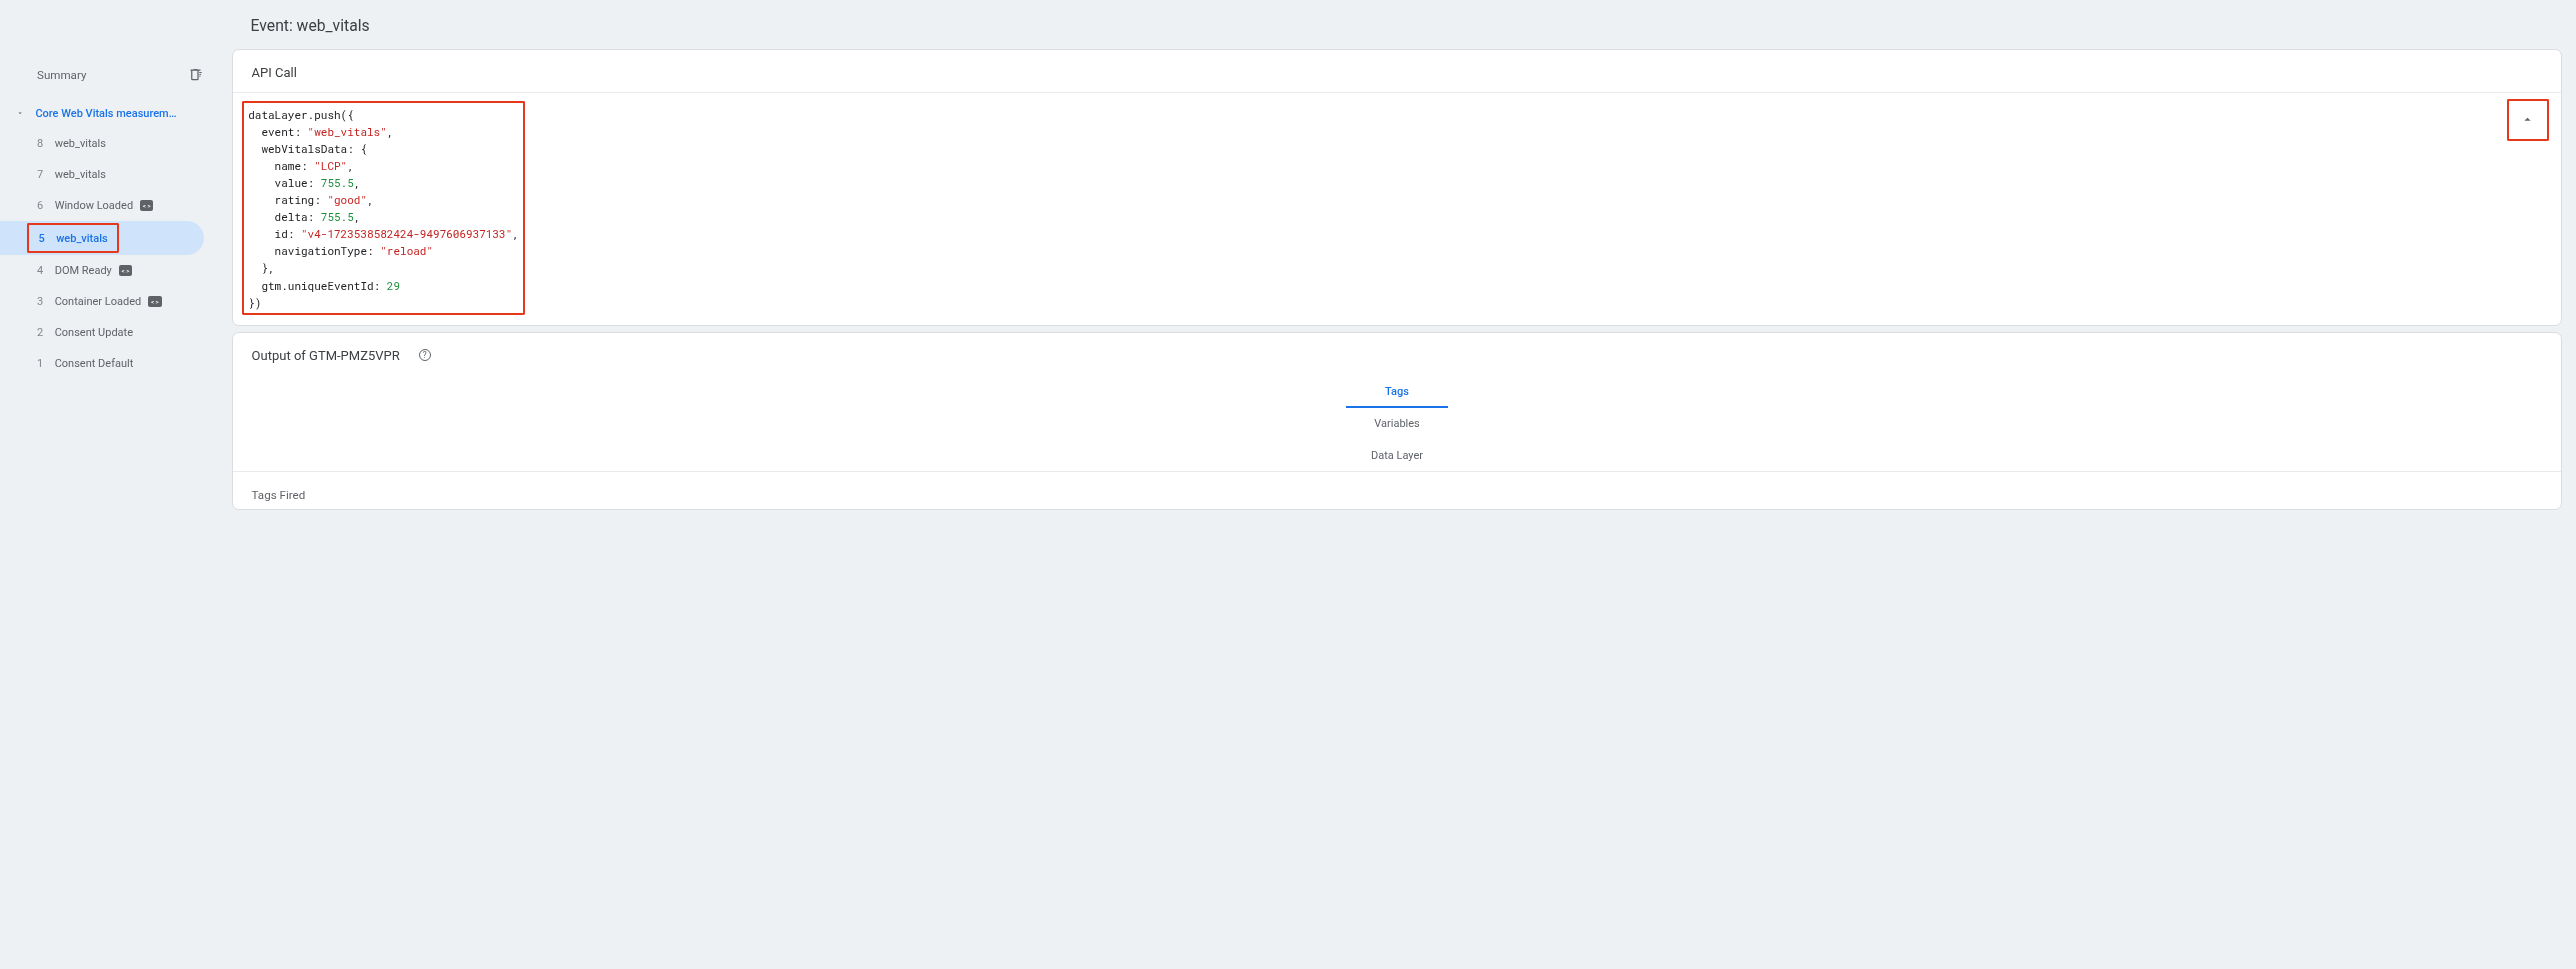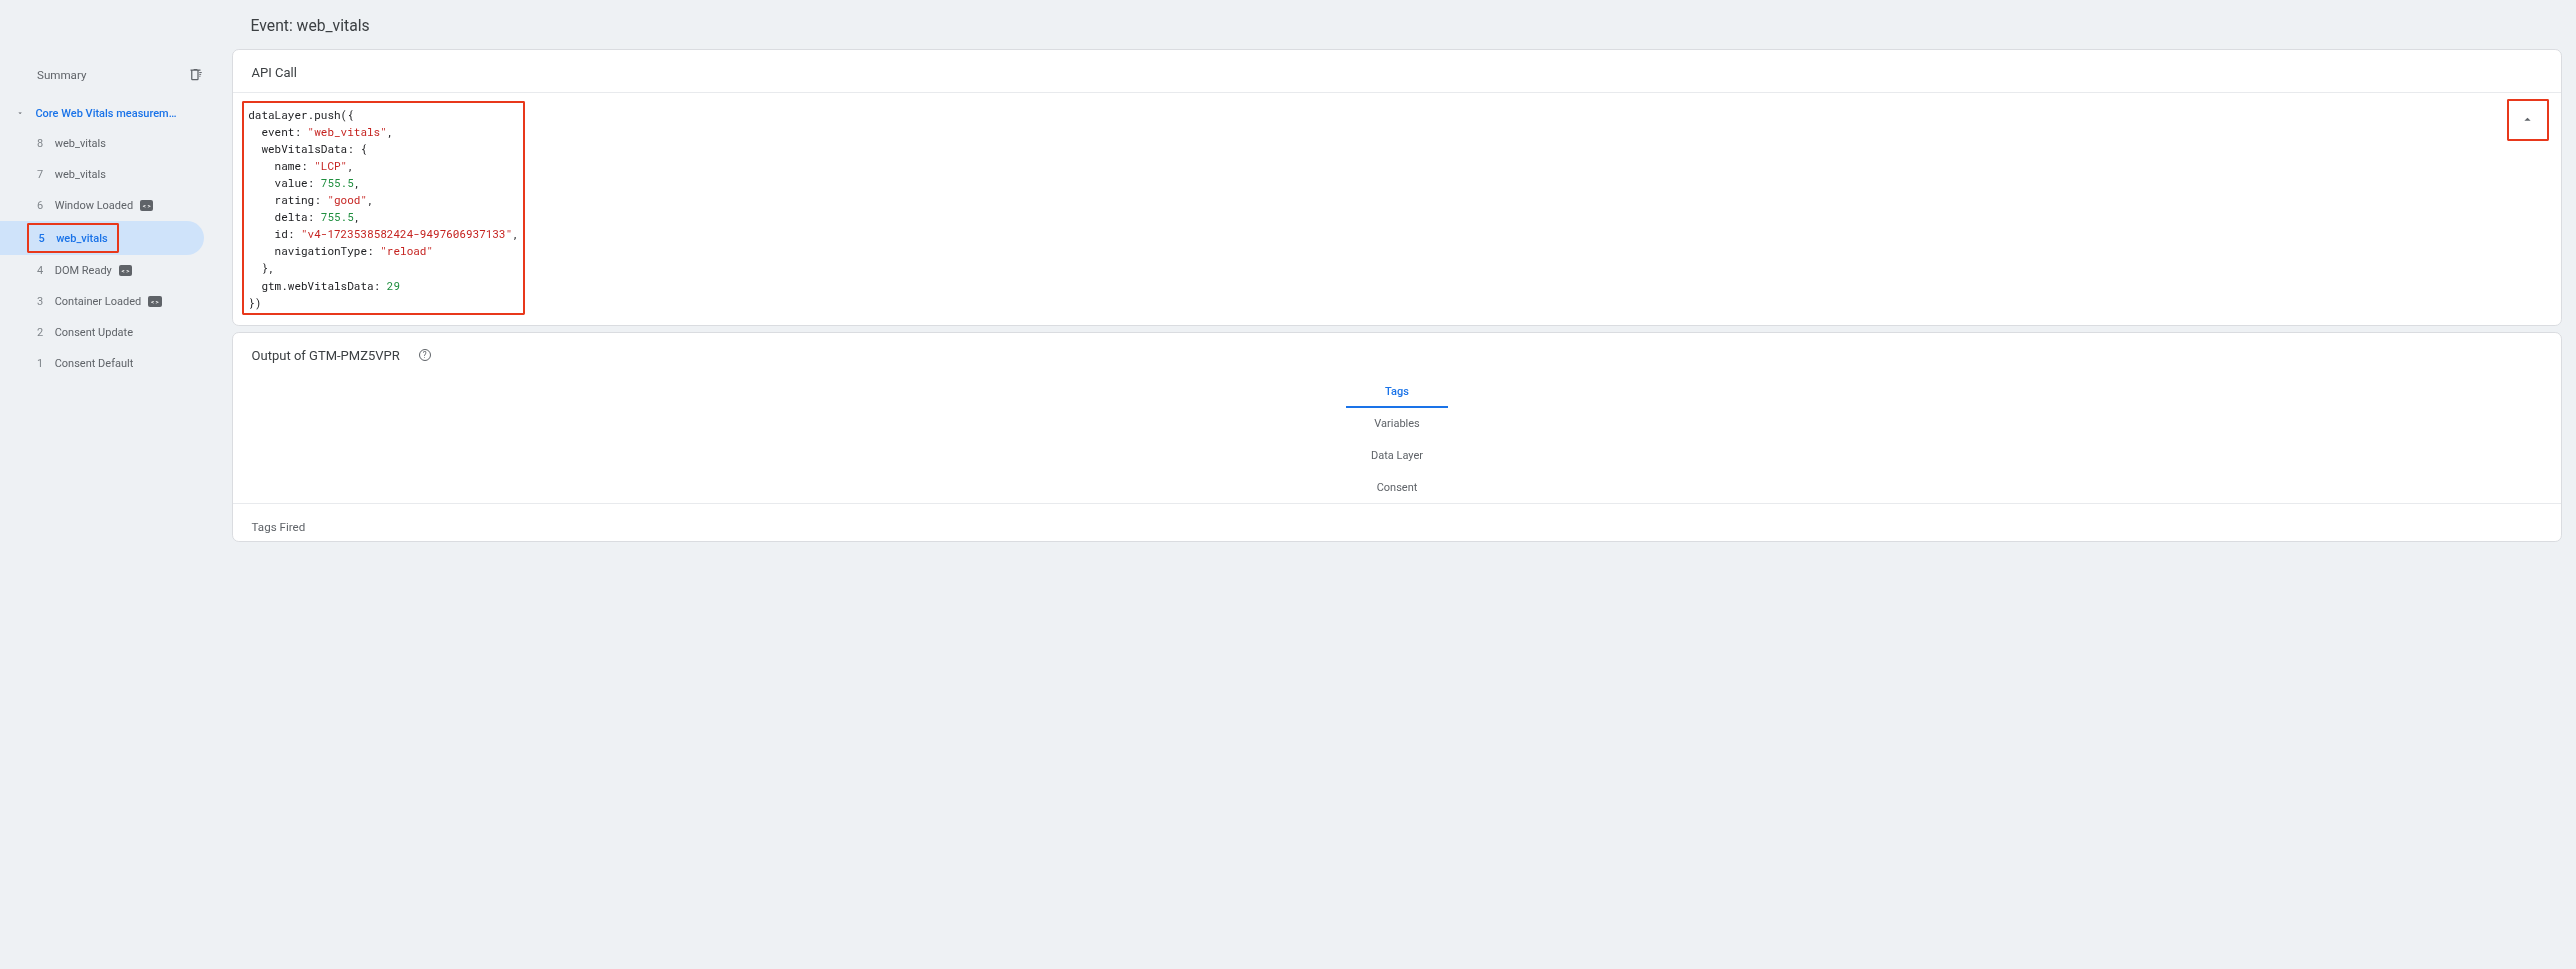--- a/index.html
+++ b/index.html
@@ -271,40 +271,39 @@
 <pre class="code"><span>dataLayer.push({</span>
   <span>event:</span> <span class="str">"web_vitals"</span>,
   <span>webVitalsData: {</span>
     <span>name:</span> <span class="str">"LCP"</span>,
     <span>value:</span> <span class="num-lit">755.5</span>,
     <span>rating:</span> <span class="str">"good"</span>,
     <span>delta:</span> <span class="num-lit">755.5</span>,
     <span>id:</span> <span class="str">"v4-1723538582424-9497606937133"</span>,
     <span>navigationType:</span> <span class="str">"reload"</span>
   <span>},</span>
-  <span>gtm.webVitalsData:</span> <span class="num-lit">29</span>
+  <span>gtm.uniqueEventId:</span> <span class="num-lit">29</span>
 <span>})</span></pre>
         </div>
         <div class="collapse-hl highlight-box"></div>
         <div class="collapse-btn">
           <svg width="15" height="15" viewBox="0 0 24 24" fill="currentColor">
               <path d="M7 14l5-5 5 5z"></path>
             </svg>
         </div>
       </div>
     </section>
 
     <section class="card">
       <div class="card-header noborder">
         <span>Output of GTM-PMZ5VPR</span>
         <span class="help-icon">?</span>
       </div>
       <div class="tabs" id="tabs">
           <div class="tab active">Tags</div>
           <div class="tab">Variables</div>
           <div class="tab">Data Layer</div>
-          <div class="tab">Consent</div>
         </div>
       <div class="section-label">Tags Fired</div>
     </section>
   </main>
 </div>
 
 
 </body></html>

